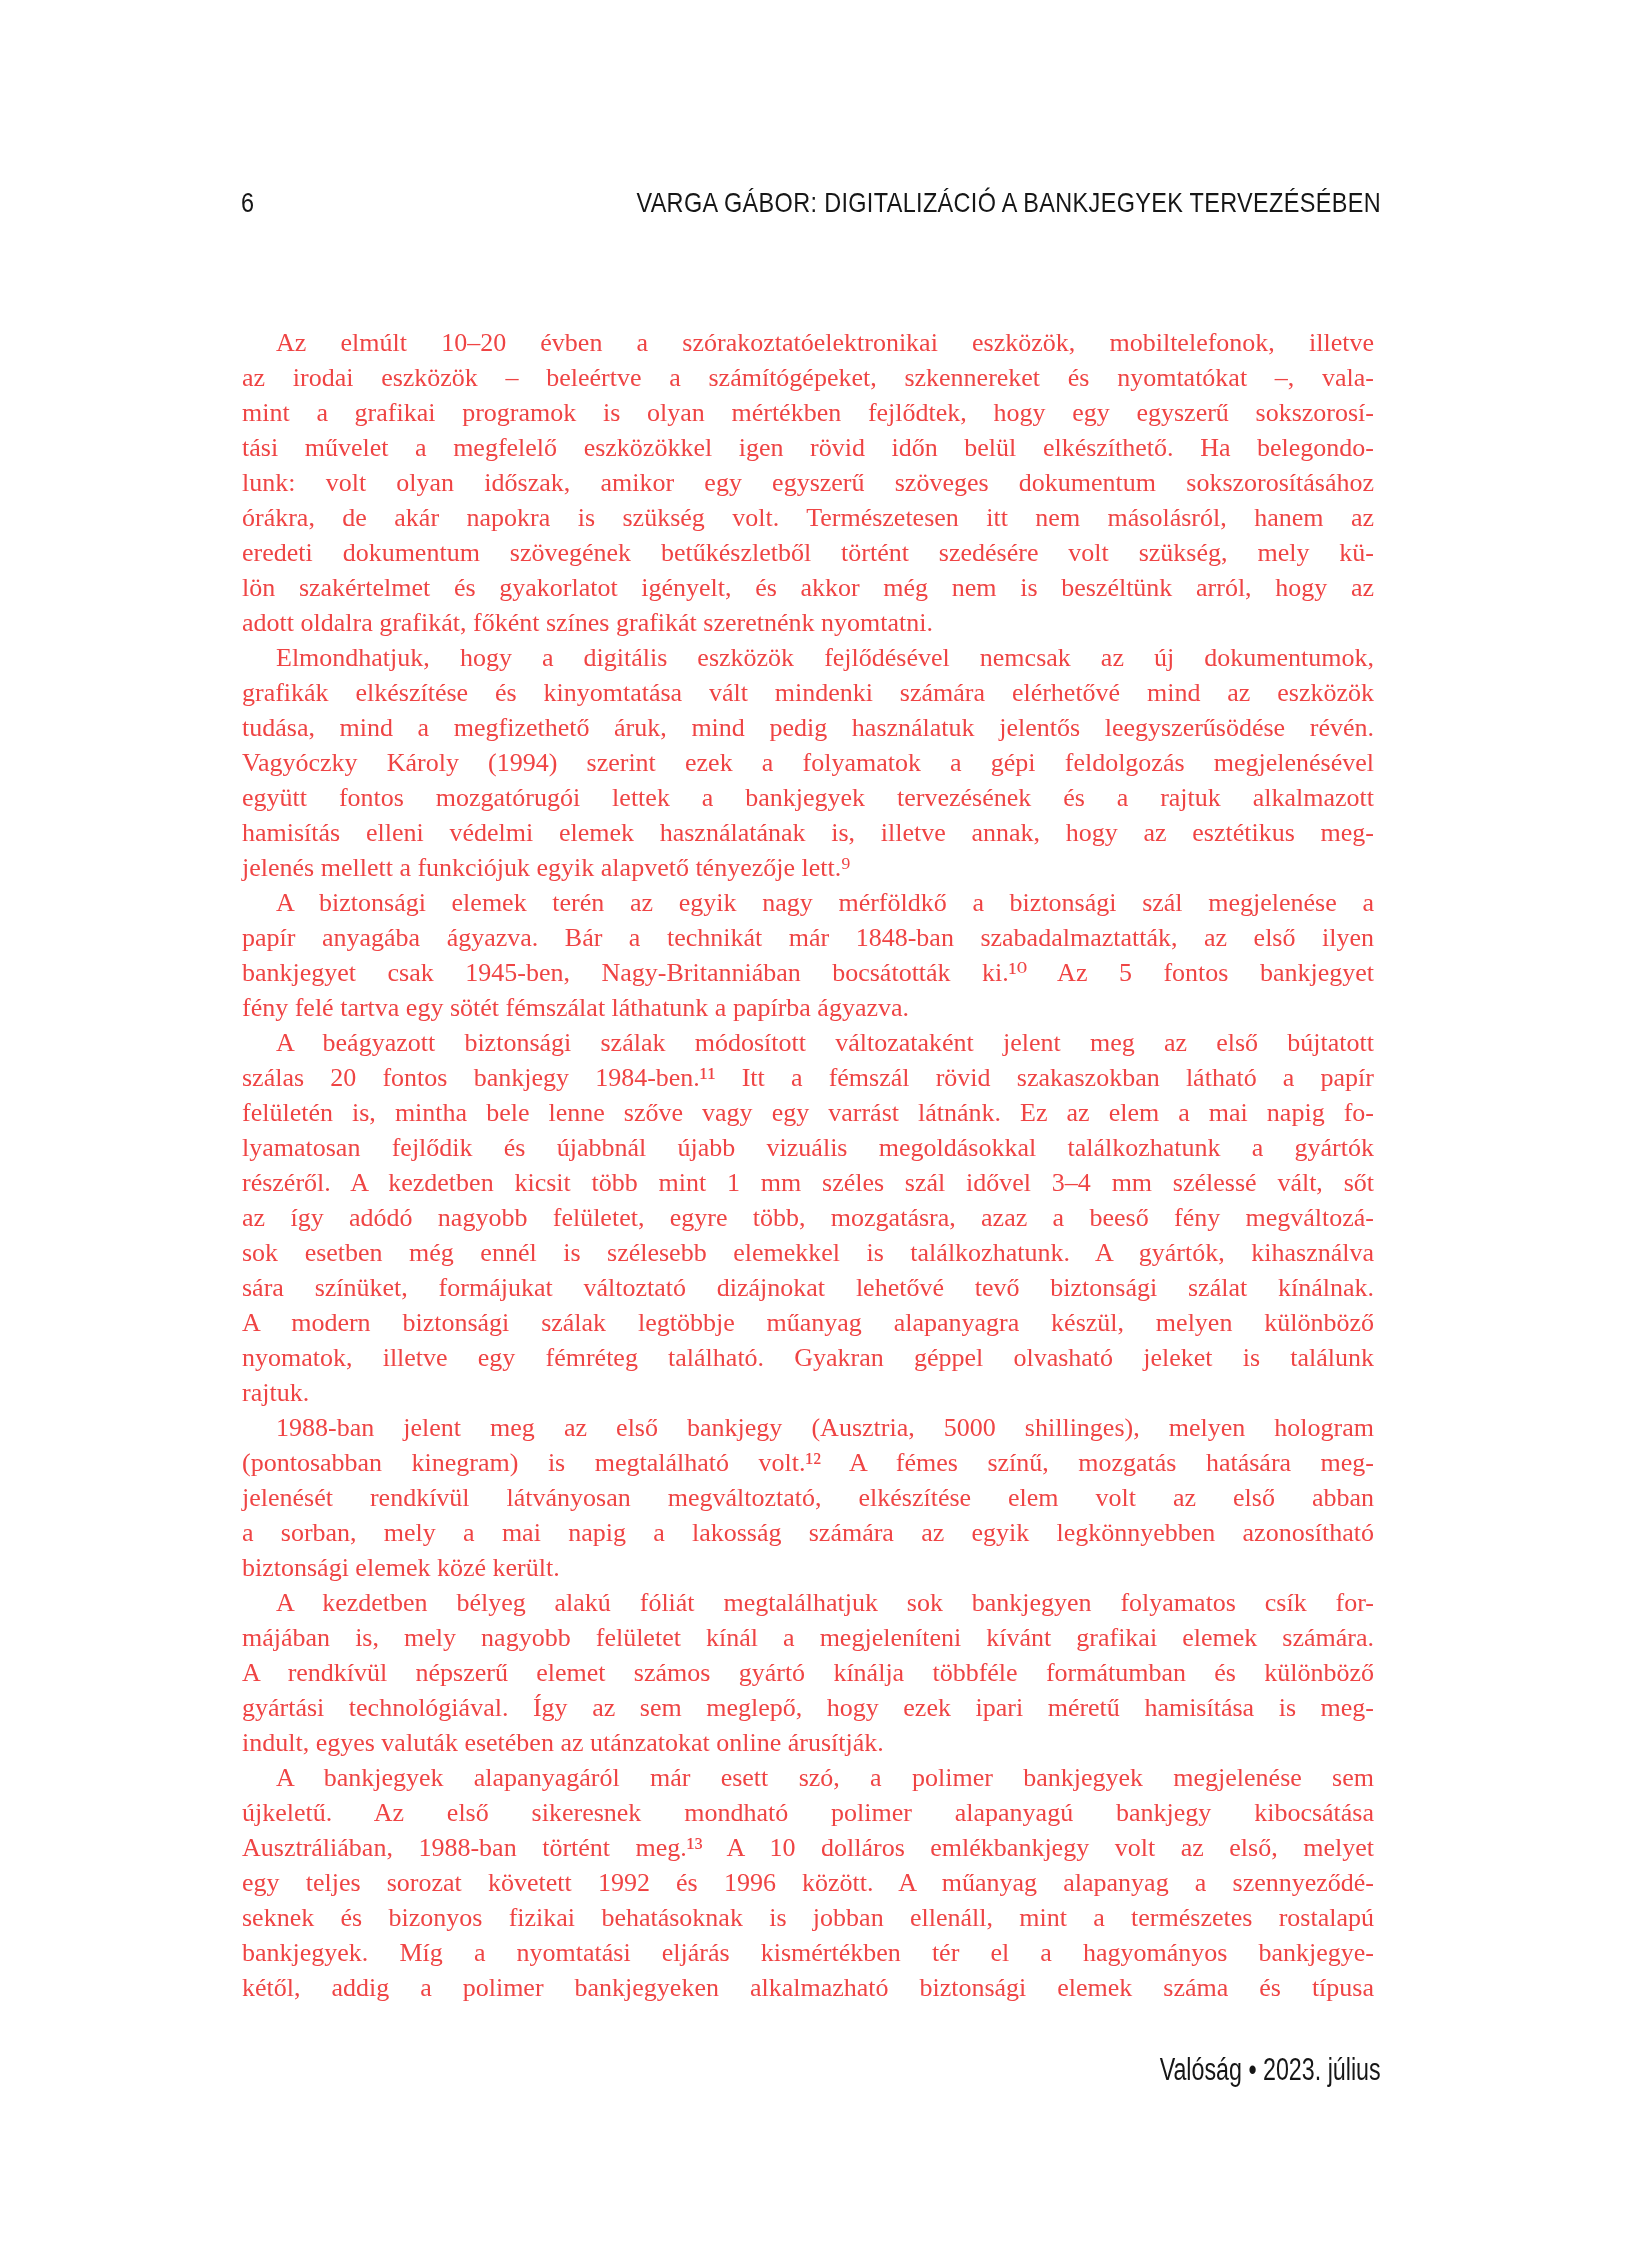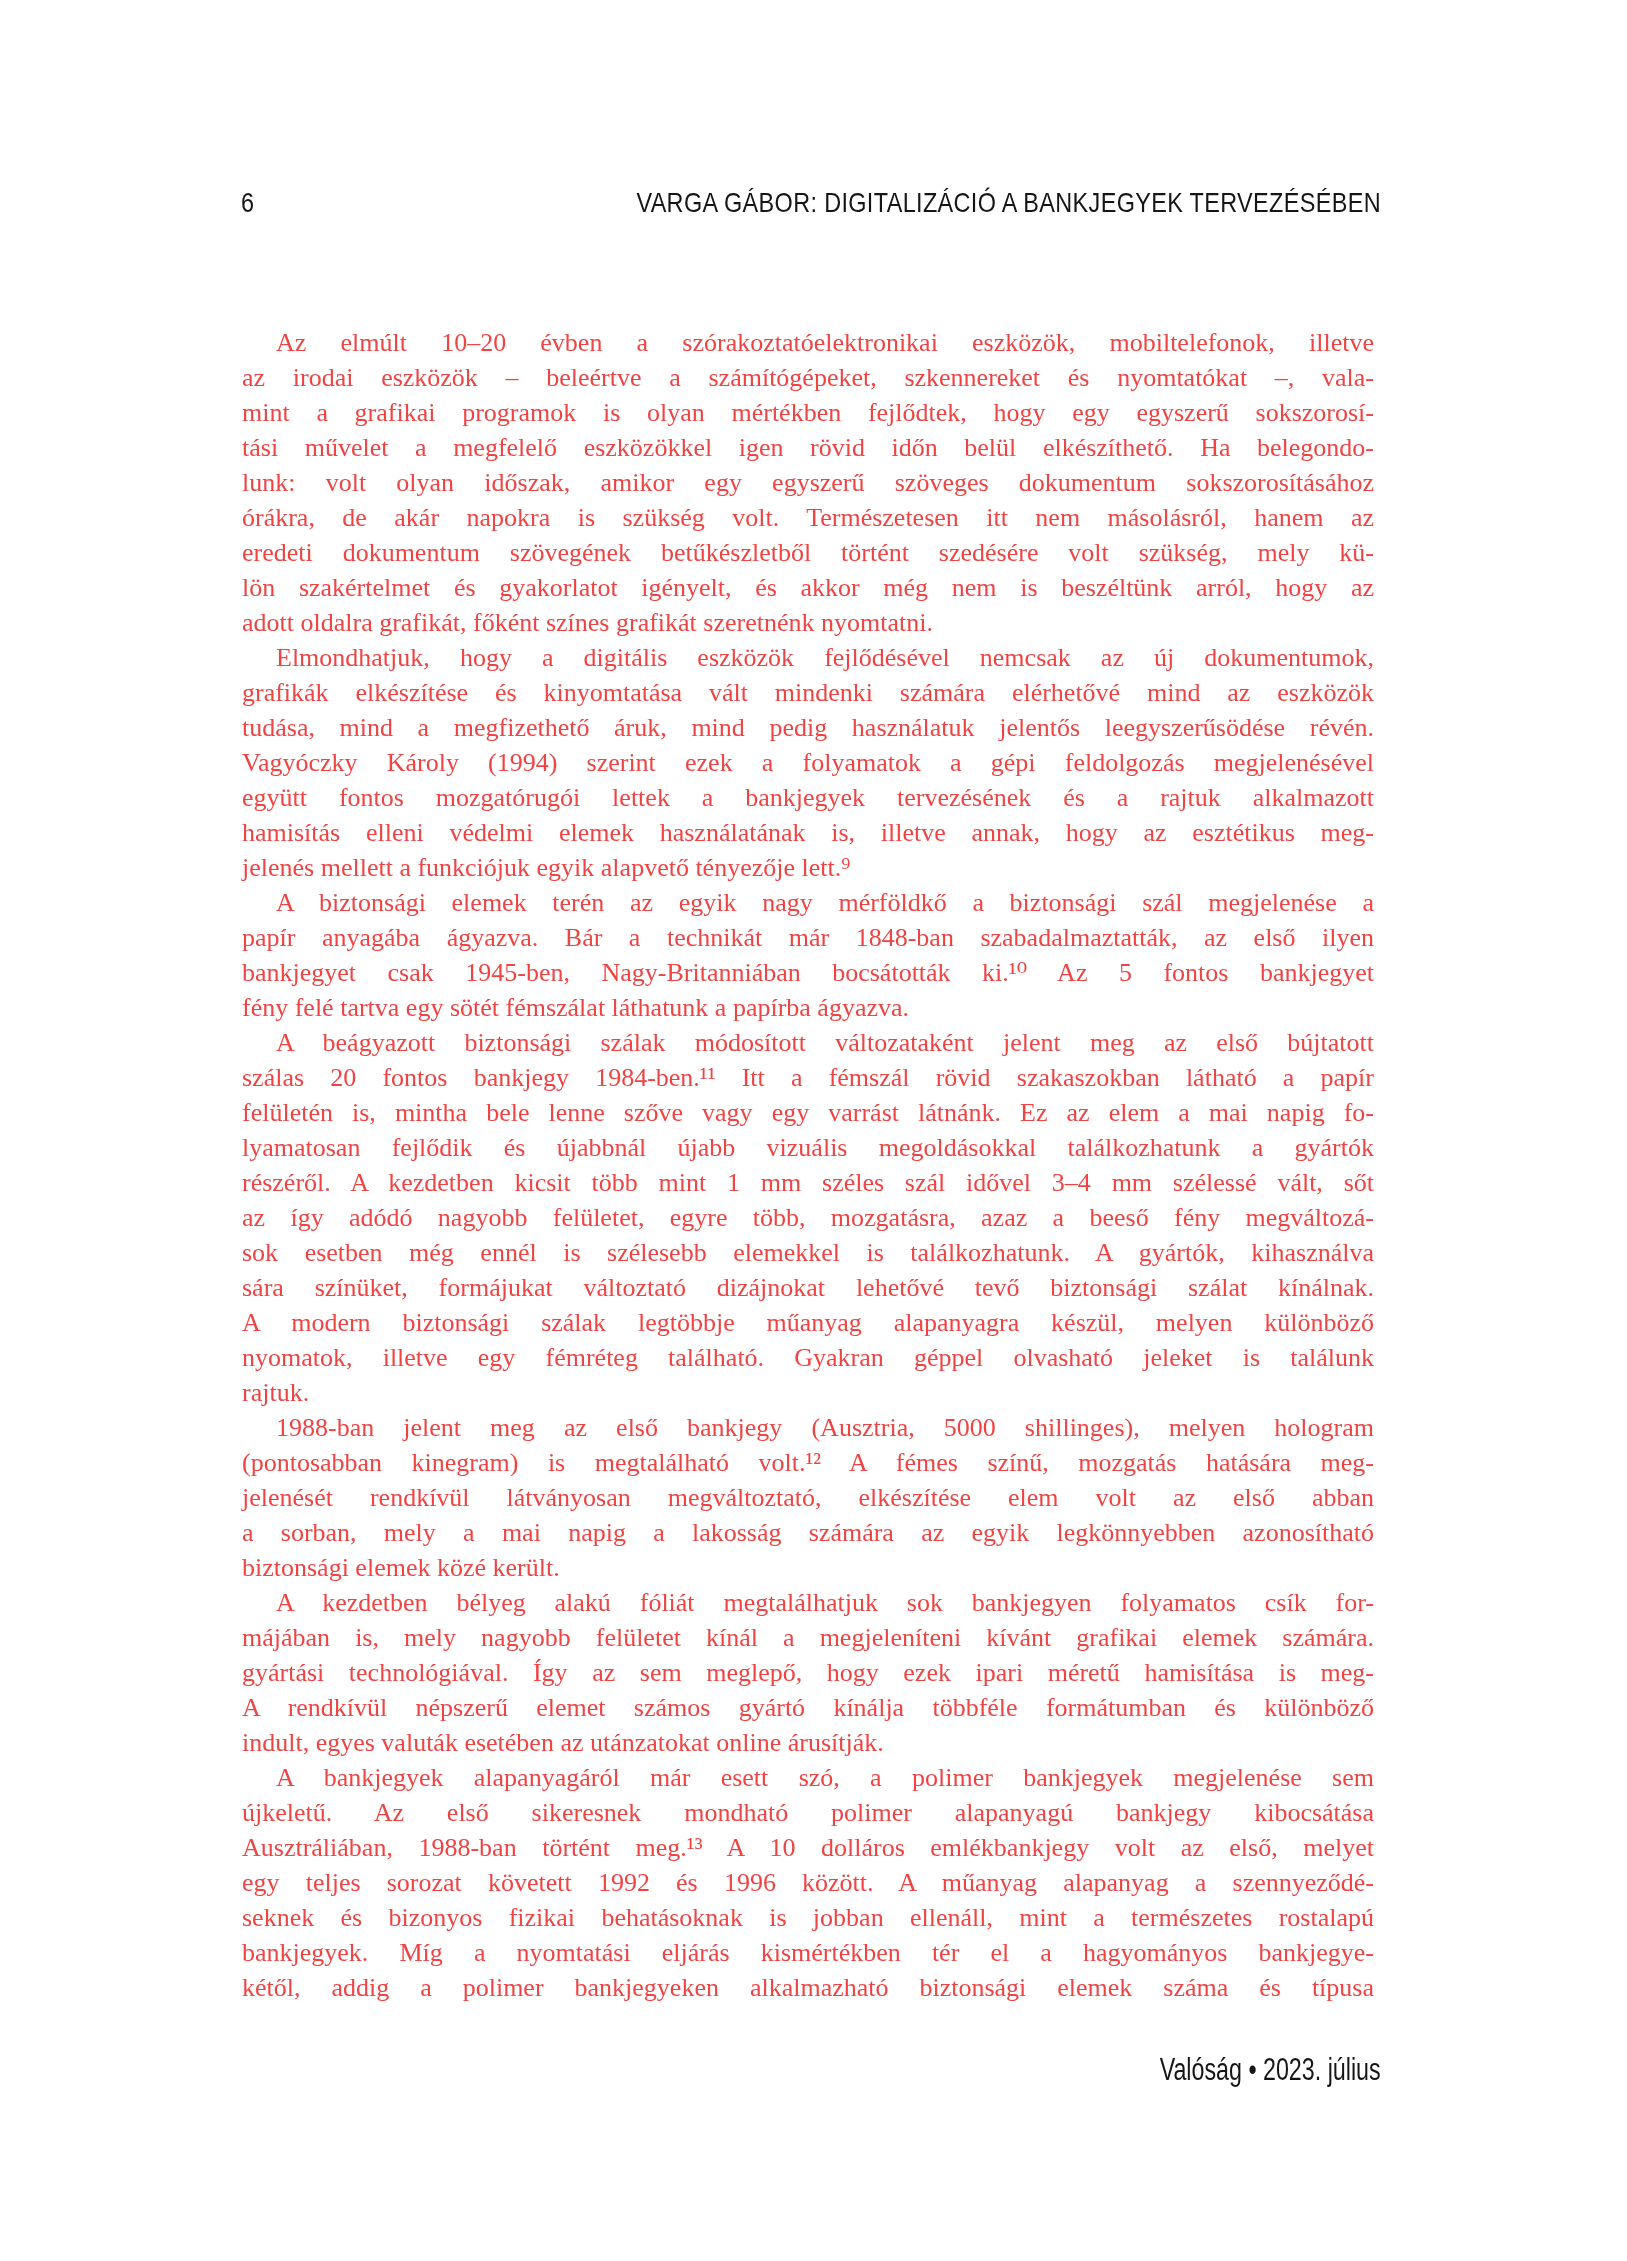--- a/index.html
+++ b/index.html
@@ -125,22 +125,22 @@
       <div class="para">
         <div class="line first">1988-ban jelent meg az első bankjegy (Ausztria, 5000 shillinges), melyen hologram</div>
         <div class="line">(pontosabban kinegram) is megtalálható volt.¹² A fémes színű, mozgatás hatására meg-</div>
         <div class="line">jelenését rendkívül látványosan megváltoztató, elkészítése elem volt az első abban</div>
         <div class="line">a sorban, mely a mai napig a lakosság számára az egyik legkönnyebben azonosítható</div>
         <div class="line flush">biztonsági elemek közé került.</div>
       </div>
       <div class="para">
         <div class="line first">A kezdetben bélyeg alakú fóliát megtalálhatjuk sok bankjegyen folyamatos csík for-</div>
         <div class="line">májában is, mely nagyobb felületet kínál a megjeleníteni kívánt grafikai elemek számára.</div>
+        <div class="line">A rendkívül népszerű elemet számos gyártó kínálja többféle formátumban és különböző</div>
         <div class="line">gyártási technológiával. Így az sem meglepő, hogy ezek ipari méretű hamisítása is meg-</div>
-        <div class="line">A rendkívül népszerű elemet számos gyártó kínálja többféle formátumban és különböző</div>
         <div class="line flush">indult, egyes valuták esetében az utánzatokat online árusítják.</div>
       </div>
       <div class="para">
         <div class="line first">A bankjegyek alapanyagáról már esett szó, a polimer bankjegyek megjelenése sem</div>
         <div class="line">újkeletű. Az első sikeresnek mondható polimer alapanyagú bankjegy kibocsátása</div>
         <div class="line">Ausztráliában, 1988-ban történt meg.¹³ A 10 dolláros emlékbankjegy volt az első, melyet</div>
         <div class="line">egy teljes sorozat követett 1992 és 1996 között. A műanyag alapanyag a szennyeződé-</div>
         <div class="line">seknek és bizonyos fizikai behatásoknak is jobban ellenáll, mint a természetes rostalapú</div>
         <div class="line">bankjegyek. Míg a nyomtatási eljárás kismértékben tér el a hagyományos bankjegye-</div>
         <div class="line">kétől, addig a polimer bankjegyeken alkalmazható biztonsági elemek száma és típusa</div>

